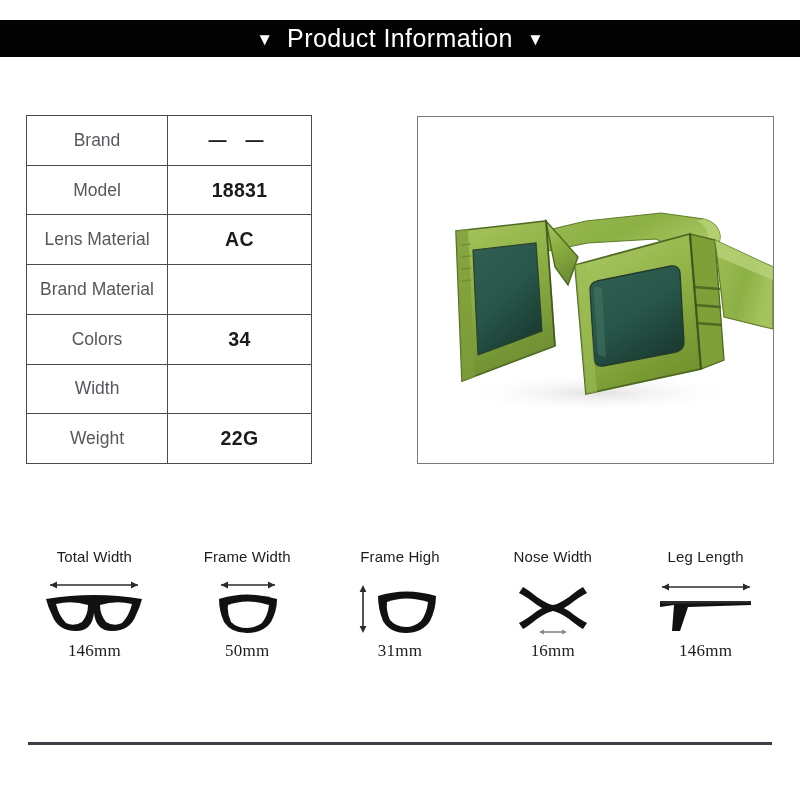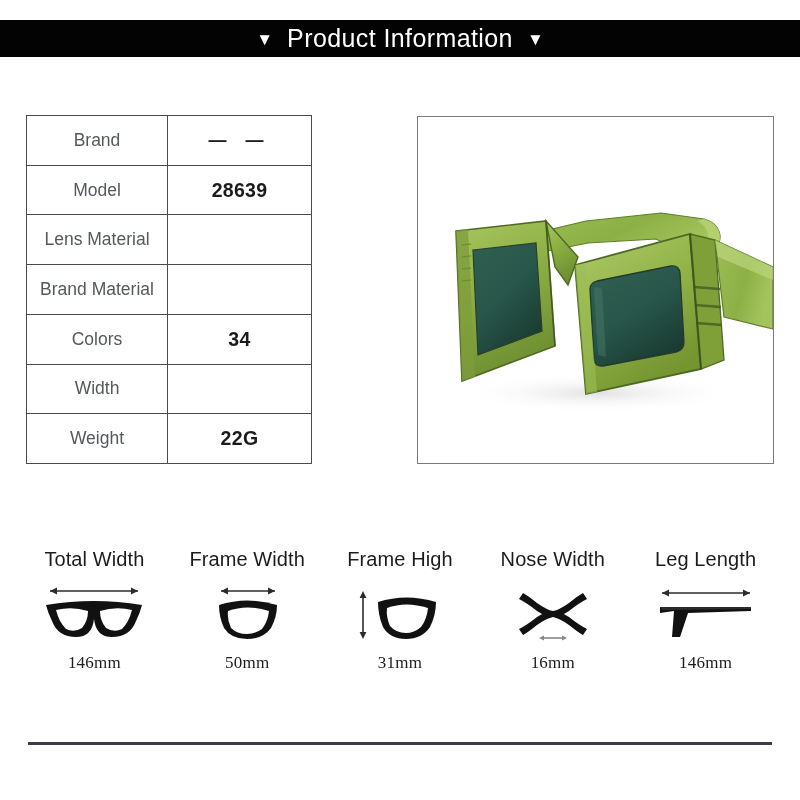--- a/index.html
+++ b/index.html
@@ -116,38 +116,37 @@
     height: 125px;
     display: flex;
   }
   .measure-item {
     flex: 1 1 0;
     display: flex;
     flex-direction: column;
     align-items: center;
   }
   .measure-label {
-    font-size: 20px;
+    font-size: 15px;
     color: #1c1c1c;
     font-weight: 400;
     letter-spacing: 0.1px;
     white-space: nowrap;
   }
   .measure-icon {
     height: 66px;
     margin-top: 10px;
     display: flex;
     align-items: center;
     justify-content: center;
   }
   .measure-value {
     font-family: "Liberation Serif", serif;
     font-size: 17px;
     color: #1c1c1c;
-    margin-top: 6px;
     letter-spacing: 0.2px;
   }
 
   
   #bottom-divider {
     position: absolute;
     left: 28px;
     top: 742px;
     width: 744px;
     height: 3px;
@@ -165,25 +164,26 @@
 
 <div id="spec-table">
 
   <div class="spec-row">
     <div class="spec-label">Brand</div>
     <div class="spec-value dashes">— —</div>
   </div>
 
   <div class="spec-row">
     <div class="spec-label">Model</div>
-    <div class="spec-value">28639</div>
+    <div class="spec-value">18831</div>
   </div>
 
   <div class="spec-row">
     <div class="spec-label">Lens Material</div>
+    <div class="spec-value">AC</div>
   </div>
 
   <div class="spec-row">
     <div class="spec-label">Brand Material</div>
   </div>
 
   <div class="spec-row">
     <div class="spec-label">Colors</div>
     <div class="spec-value">34</div>
   </div>

